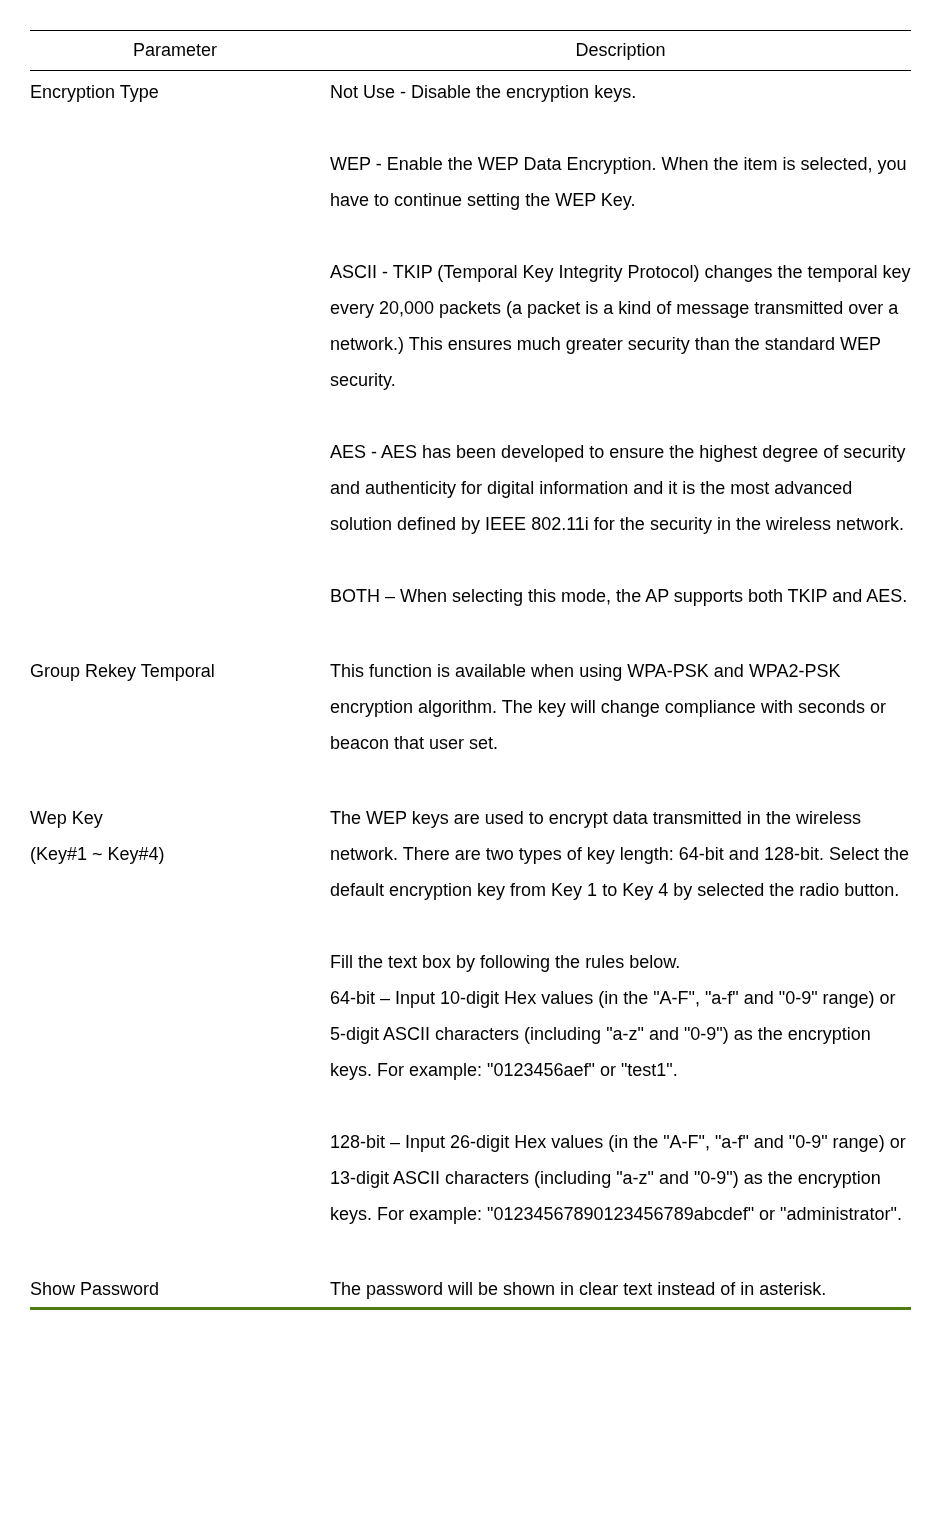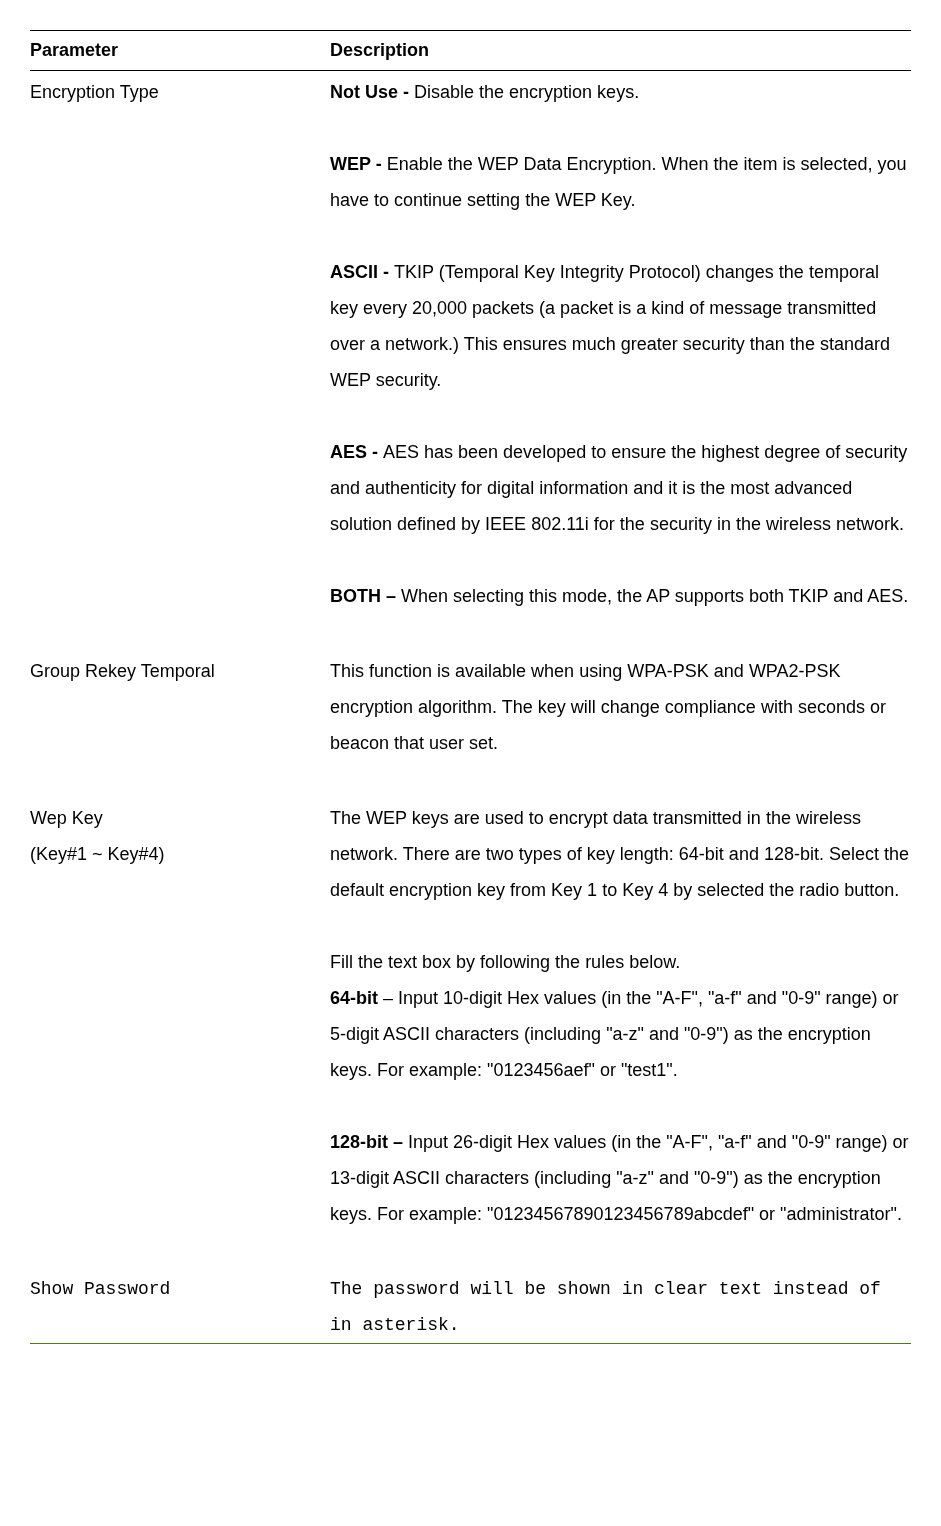--- a/index.html
+++ b/index.html
@@ -16,40 +16,39 @@
     table {
       width: 100%;
       border-collapse: collapse;
       border-spacing: 0;
     }
     thead tr {
       border-top: 1px solid #000;
       border-bottom: 1px solid #000;
     }
     thead th {
-      text-align: left;
-      font-weight: bold;
+      text-align: center;
+      font-weight: normal;
       padding: 1px 0 2px 0;
       vertical-align: top;
     }
     tbody td {
       vertical-align: top;
       padding: 3px 0 0 0;
       margin-left: 40px;
     }
     th.col-param, td.col-param {
       width: 290px;
       padding-right: 10px;
     }
     tbody tr:last-child td {
-      border-bottom: 1px solid #4d7c0f;
-      font-family: Liberation Mono, monospace;
+      border-bottom: 3px solid #4d7c0f;
     }
     .bold {
-      font-weight: bold;
+      font-weight: normal;
     }
     
     span[data-bind] { display: inline; }
   </style>
 </head>
 <body>
 
 <table>
   <thead>
     <tr>

